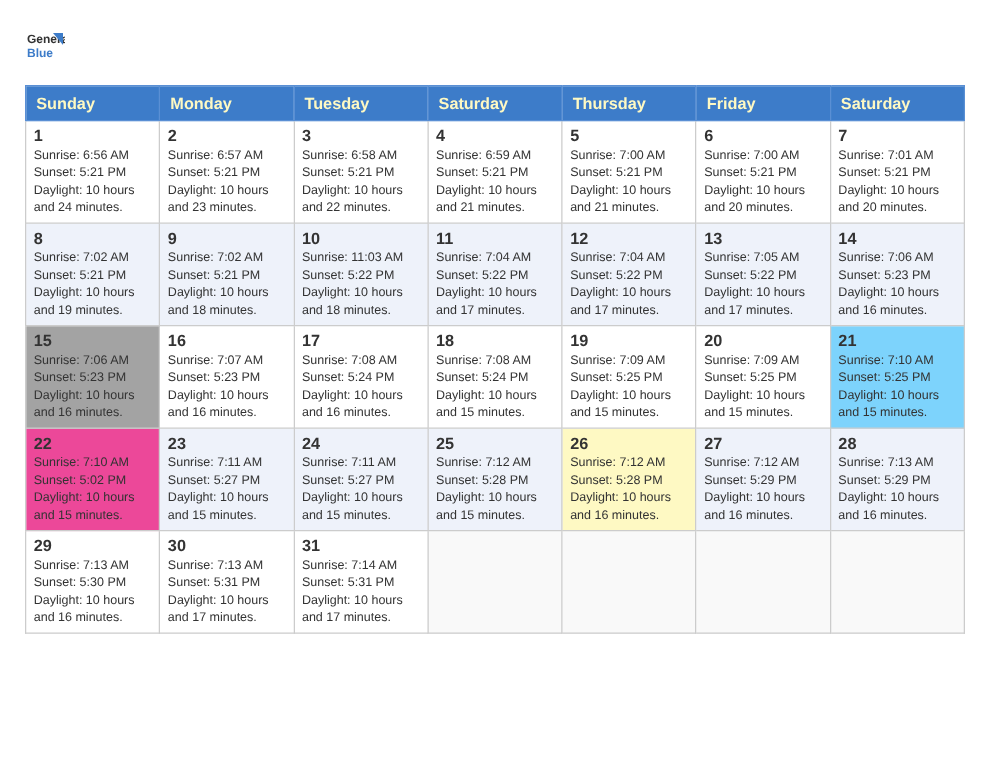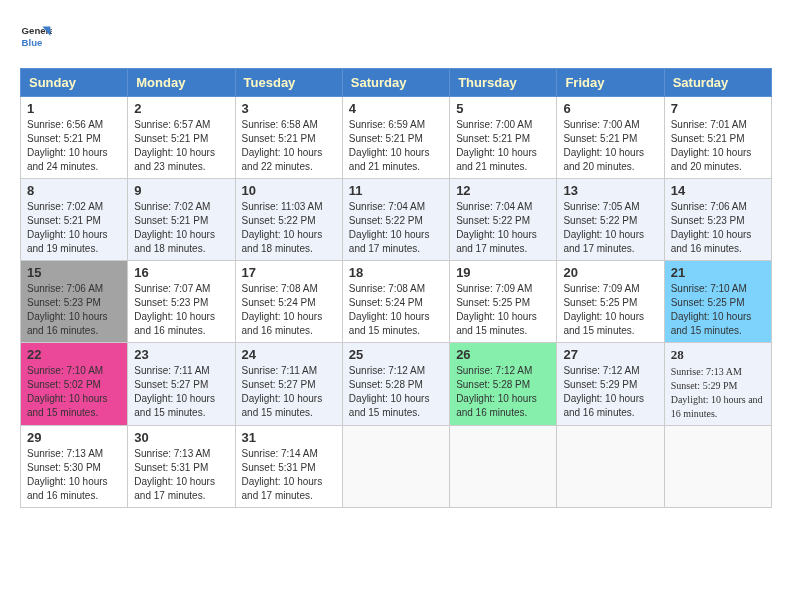--- a/index.html
+++ b/index.html
@@ -310,37 +310,37 @@
         </div>
       </td>
         <td style="background: rgb(238, 242, 250); margin-top: 18px;">
         <span class="day-num">25</span>
         <div class="cell-content">
           <span>Sunrise: 7:12 AM</span><br>
           <span>Sunset: 5:28 PM</span><br>
           <span>Daylight: 10 hours and 15 minutes.</span>
         </div>
       </td>
-        <td style="background: #86efac;">
+        <td style="background: #fef9c3;">
         <span class="day-num">26</span>
         <div class="cell-content">
           <span>Sunrise: 7:12 AM</span><br>
           <span>Sunset: 5:28 PM</span><br>
           <span>Daylight: 10 hours and 16 minutes.</span>
         </div>
       </td>
         <td style="background: rgb(238, 242, 250);">
         <span class="day-num">27</span>
         <div class="cell-content">
           <span>Sunrise: 7:12 AM</span><br>
           <span>Sunset: 5:29 PM</span><br>
           <span>Daylight: 10 hours and 16 minutes.</span>
         </div>
       </td>
-        <td style="background: rgb(238, 242, 250); font-family: Liberation Serif, serif;">
+        <td style="background: rgb(238, 242, 250);">
         <span class="day-num">28</span>
         <div class="cell-content">
           <span>Sunrise: 7:13 AM</span><br>
           <span>Sunset: 5:29 PM</span><br>
           <span>Daylight: 10 hours and 16 minutes.</span>
         </div>
       </td>
       </tr>
       <tr>
         <td style="background: rgb(255, 255, 255);">

